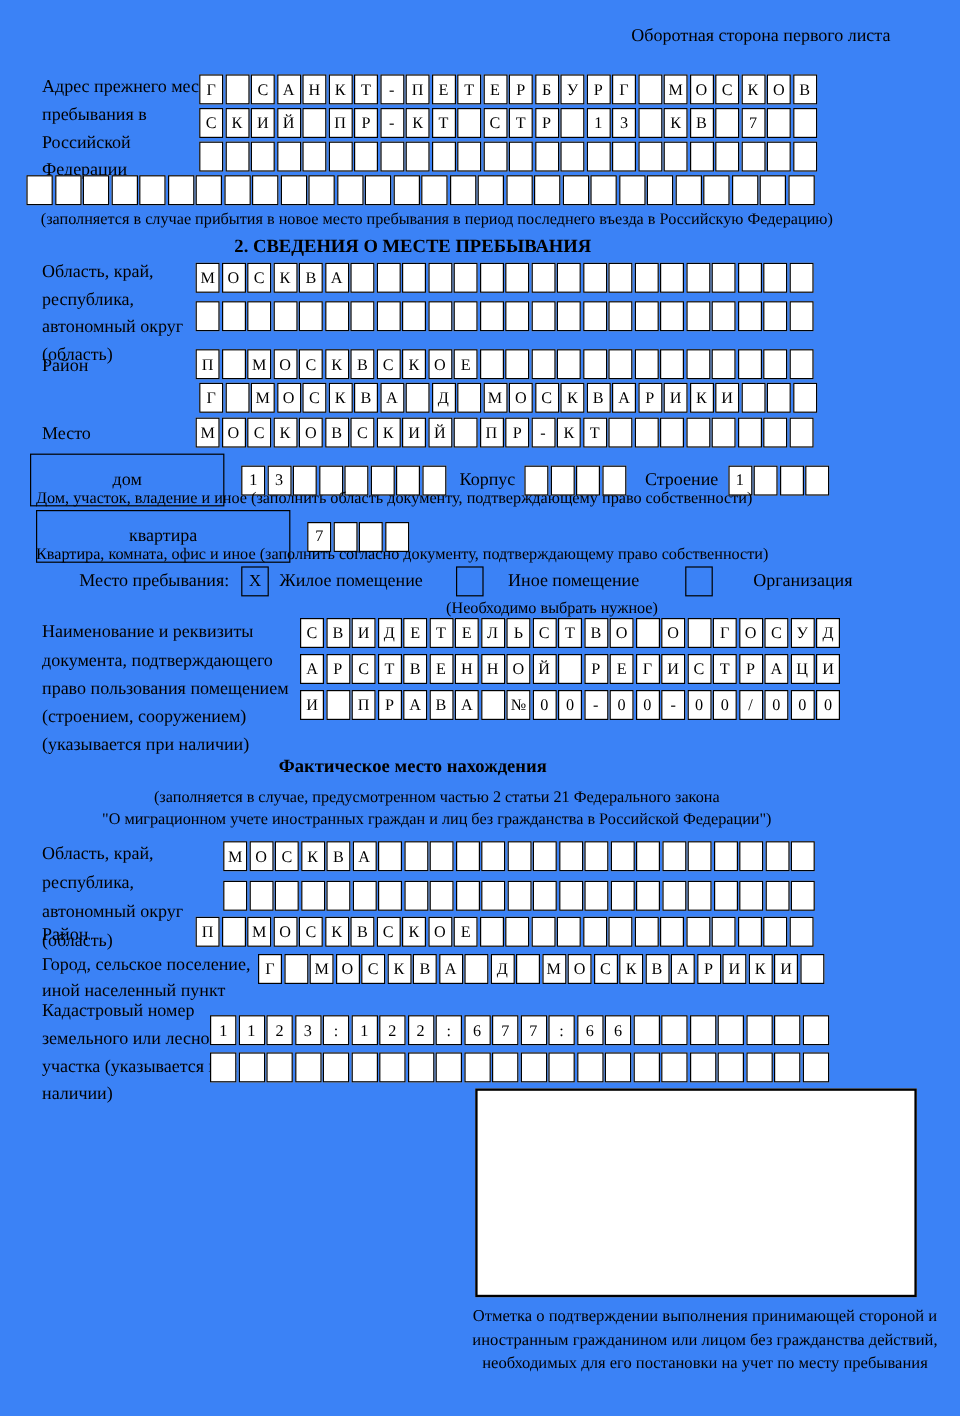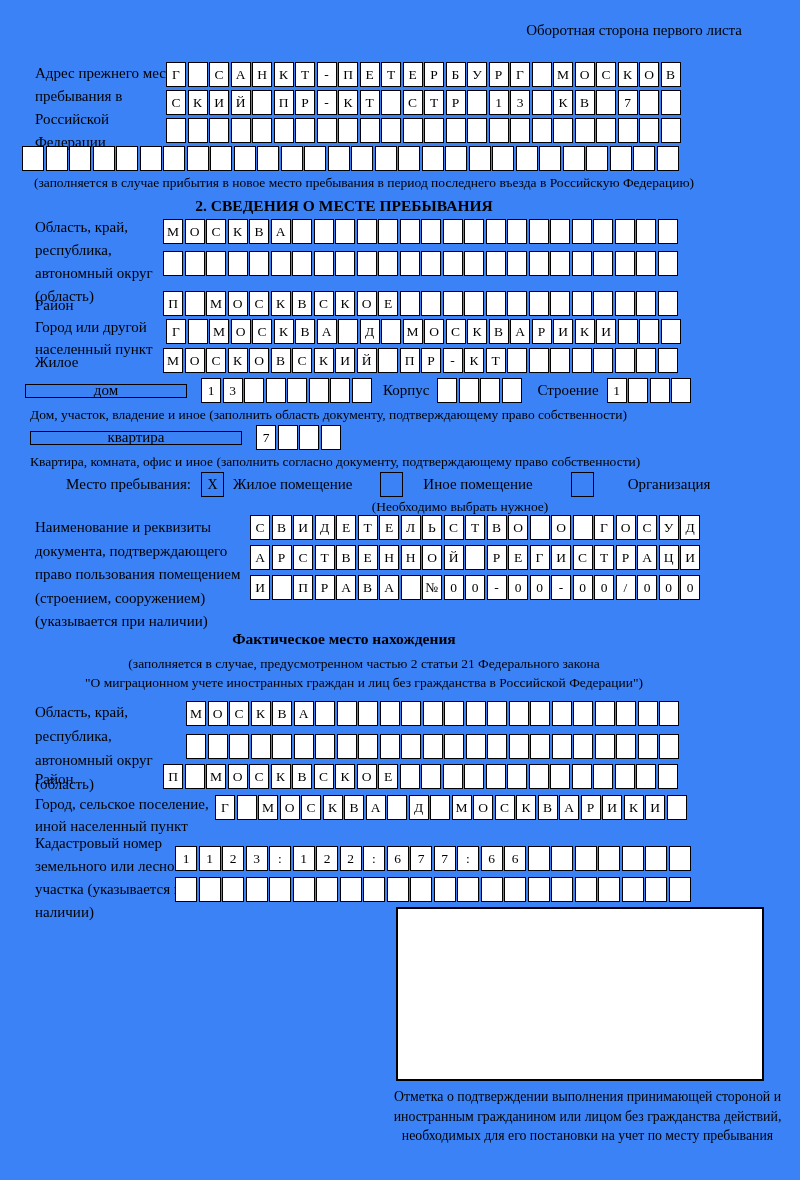--- a/index.html
+++ b/index.html
@@ -8,21 +8,21 @@
   .abs { position:absolute; }
   .label { font-size:15px; line-height:23px; }
   .inline-label { font-size:15px; white-space:nowrap; }
   .note { font-size:13.5px; }
   .title { font-weight:bold; font-size:15.5px; text-align:center; width:688px; left:0; }
   .center { text-align:center; width:728px; left:0; }
   .cellrow { display:flex; }
   .cell { flex:0 0 auto; width:20px; height:25px; border:1.6px solid #000; margin-right:1.5px;
           display:flex; align-items:center; justify-content:center; font-size:13.5px; background:#fff; }
   .wide .cell { width:22px; }
-  .bigbox { height:14px; border:1.6px solid #000; display:flex; align-items:center; justify-content:center; font-size:15px; }
+  .bigbox { height:44px; border:1.6px solid #000; display:flex; align-items:center; justify-content:center; font-size:15px; }
   .cbox { flex:0 0 auto; width:23px; height:25px; border:1.6px solid #000; display:inline-flex;
           align-items:center; justify-content:center; font-size:14px; }
   .hflex { display:flex; align-items:center; }
   .stamp-box { border:2px solid #000; background:#fff; }
   .caption { font-size:13.8px; line-height:19.5px; text-align:center; }
 </style>
 </head>
 <body>
 
 <div class="page">
@@ -217,21 +217,20 @@
       <span class="cell"></span>
       <span class="cell"></span>
       <span class="cell"></span>
       <span class="cell"></span>
       <span class="cell"></span>
       <span class="cell"></span>
       <span class="cell"></span>
       <span class="cell"></span>
     </div>
 
-  <div class="abs label" style="left:35px; top:316px; width:138px; line-height:22px;">Город или другой населенный пункт</div>
   <div class="abs cellrow" style="left:166px; top:319px;">
       <span class="cell">Г</span>
       <span class="cell"></span>
       <span class="cell">М</span>
       <span class="cell">О</span>
       <span class="cell">С</span>
       <span class="cell">К</span>
       <span class="cell">В</span>
       <span class="cell">А</span>
       <span class="cell"></span>
@@ -245,21 +244,21 @@
       <span class="cell">А</span>
       <span class="cell">Р</span>
       <span class="cell">И</span>
       <span class="cell">К</span>
       <span class="cell">И</span>
       <span class="cell"></span>
       <span class="cell"></span>
       <span class="cell"></span>
     </div>
 
-  <div class="abs label" style="left:35px; top:351px;">Жилое</div>
+  <div class="abs label" style="left:35px; top:351px;">Место</div>
   <div class="abs cellrow" style="left:163px; top:348px;">
       <span class="cell">М</span>
       <span class="cell">О</span>
       <span class="cell">С</span>
       <span class="cell">К</span>
       <span class="cell">О</span>
       <span class="cell">В</span>
       <span class="cell">С</span>
       <span class="cell">К</span>
       <span class="cell">И</span>

